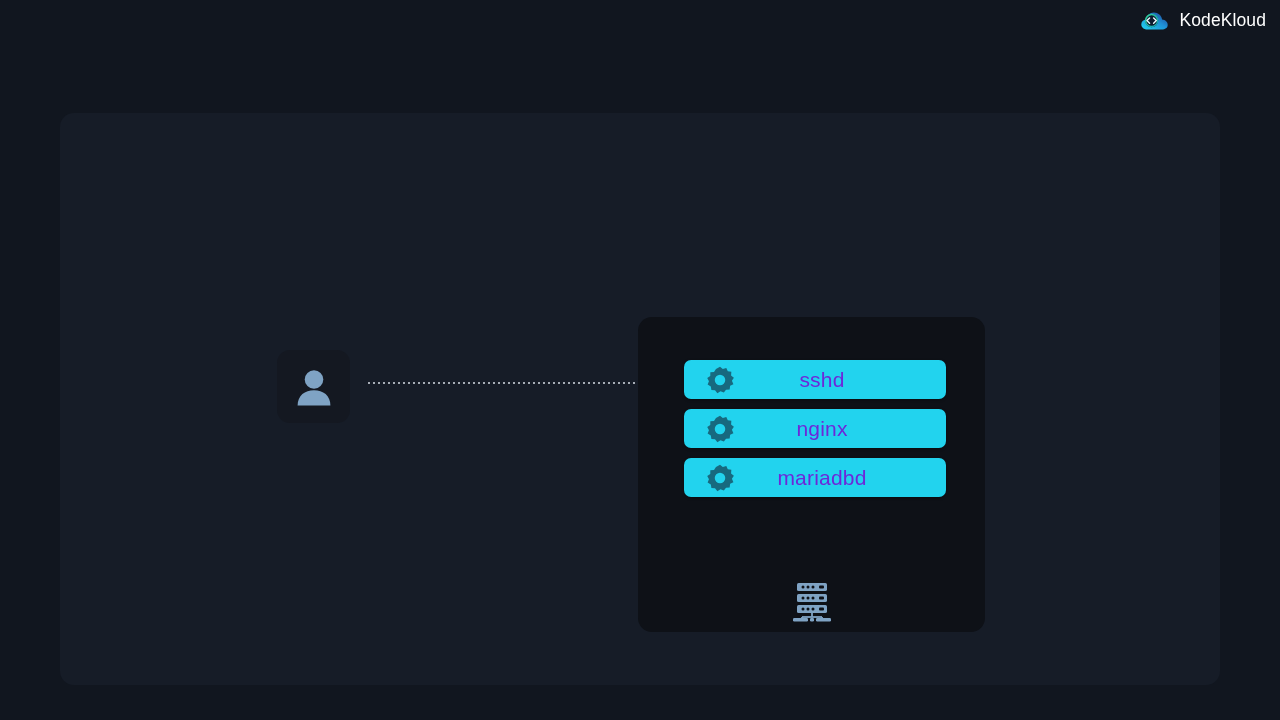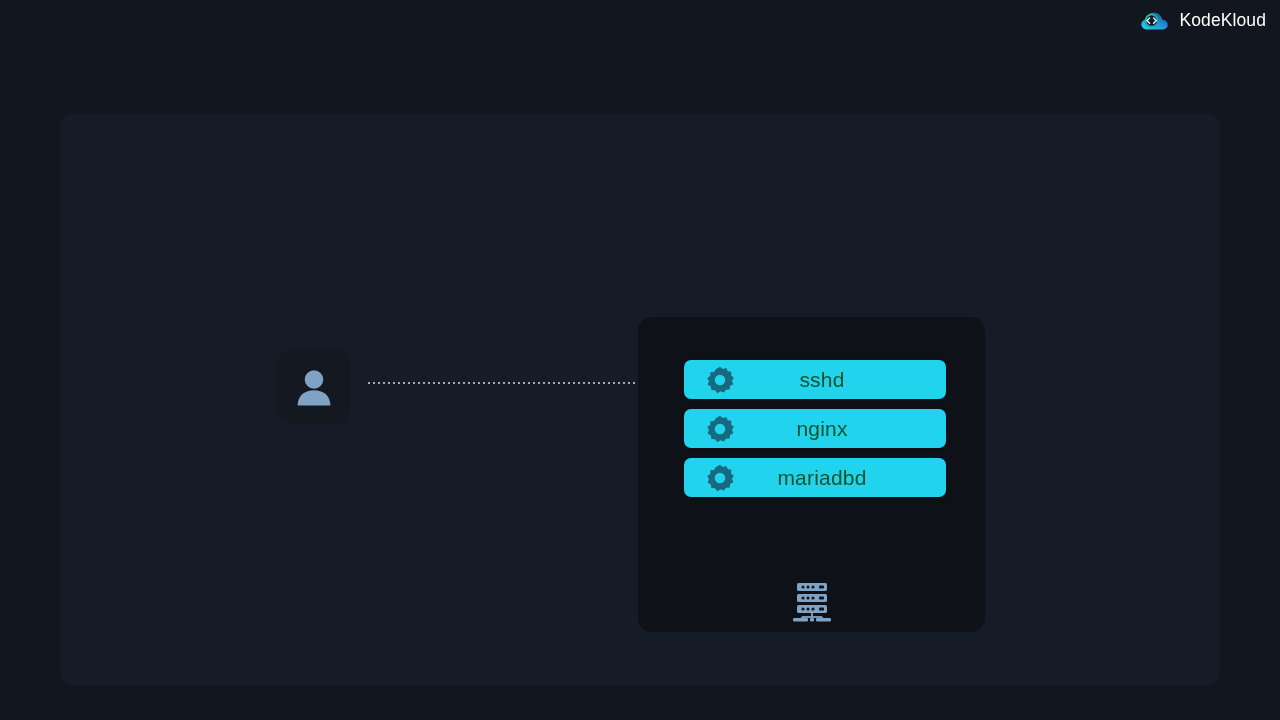--- a/index.html
+++ b/index.html
@@ -111,21 +111,21 @@
     left: 21px;
     top: 50%;
     transform: translateY(-50%);
     width: 30px;
     height: 30px;
     display: block;
   }
   .service-label {
     width: 100%;
     text-align: center;
-    color: #14532d;
+    color: #6d28d9;
     font-size: 21px;
     line-height: 1;
     letter-spacing: 0.2px;
     padding-left: 14px;
     box-sizing: border-box;
     white-space: nowrap;
   }
 
   .server-icon-wrap {
     position: absolute;

